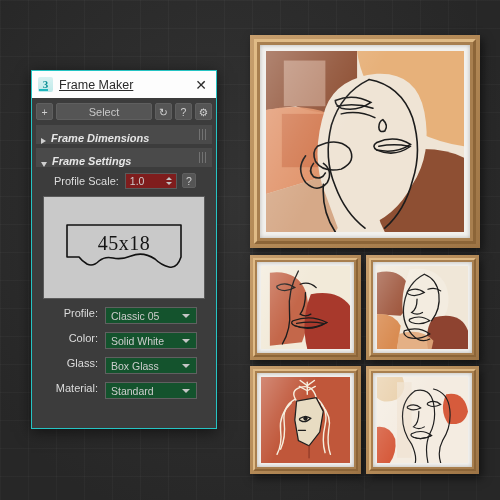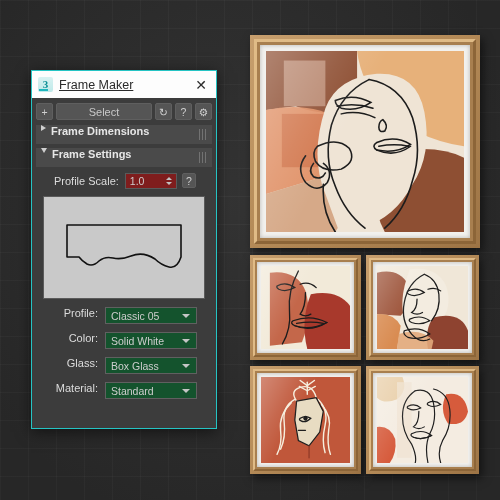--- a/index.html
+++ b/index.html
@@ -63,22 +63,22 @@
   .tbtn{
     background:#555;border:1px solid #5f5f5f;border-radius:2px;color:#cfcfcf;
     height:17px;display:flex;align-items:center;justify-content:center;
     font-size:10.5px;cursor:pointer;box-sizing:border-box;
   }
   .tbtn.sq{width:17px;}
   #selectbtn{flex:1 1 auto;color:#c9c9c9;font-size:11px;}
 
   
   .rollout{
-    background:#4a4a4a;height:19px;display:flex;align-items:flex-start;
-    margin-bottom:4px;padding-left:5px;box-sizing:border-box;cursor:pointer;position:relative;
+    background:#4a4a4a;height:19px;display:flex;align-items:flex-end;
+    margin-bottom:4px;padding-left:5px;box-sizing:border-box;cursor:pointer;position:relative;font-style:italic;
   }
   .arrow{
     width:0;height:0;margin-right:5px;flex:0 0 auto;
   }
   .arrow.right{border-left:5px solid #cfcfcf;border-top:3.5px solid transparent;border-bottom:3.5px solid transparent;}
   .arrow.down{border-top:5px solid #cfcfcf;border-left:3.5px solid transparent;border-right:3.5px solid transparent;}
   .rolltxt{font-size:11px;font-weight:bold;color:#e6e6e6;}
   .grip{
     position:absolute;right:4px;top:4px;width:9px;height:11px;opacity:.3;
     background:repeating-linear-gradient(to right,#cfcfcf 0 1px,transparent 1px 3px);
@@ -353,20 +353,21 @@
           </span>
       </span>
       <span class="tbtn sq" id="scalehelp">?</span>
     </div>
 
     <div id="preview">
       <svg width="118" height="50" viewBox="0 0 118 50">
         <path d="M2 2 H116 V34 Q112 46 104 44 Q96 42 90 36 Q78 28 66 33 Q56 37 48 35
                  Q40 33 34 38 Q28 44 22 41 Q17 38 14 34 H2 Z" fill="#c9c9c9" stroke="#111" stroke-width="1.6" stroke-linejoin="round"></path>
       </svg>
+      <div id="prevtext">45x18</div>
     </div>
 
     <div class="drow">
       <span class="dlbl">Profile:</span>
       <span class="dsel">
         <span>Classic 05</span>
         <i class="car"></i>
       </span>
     </div>
 

